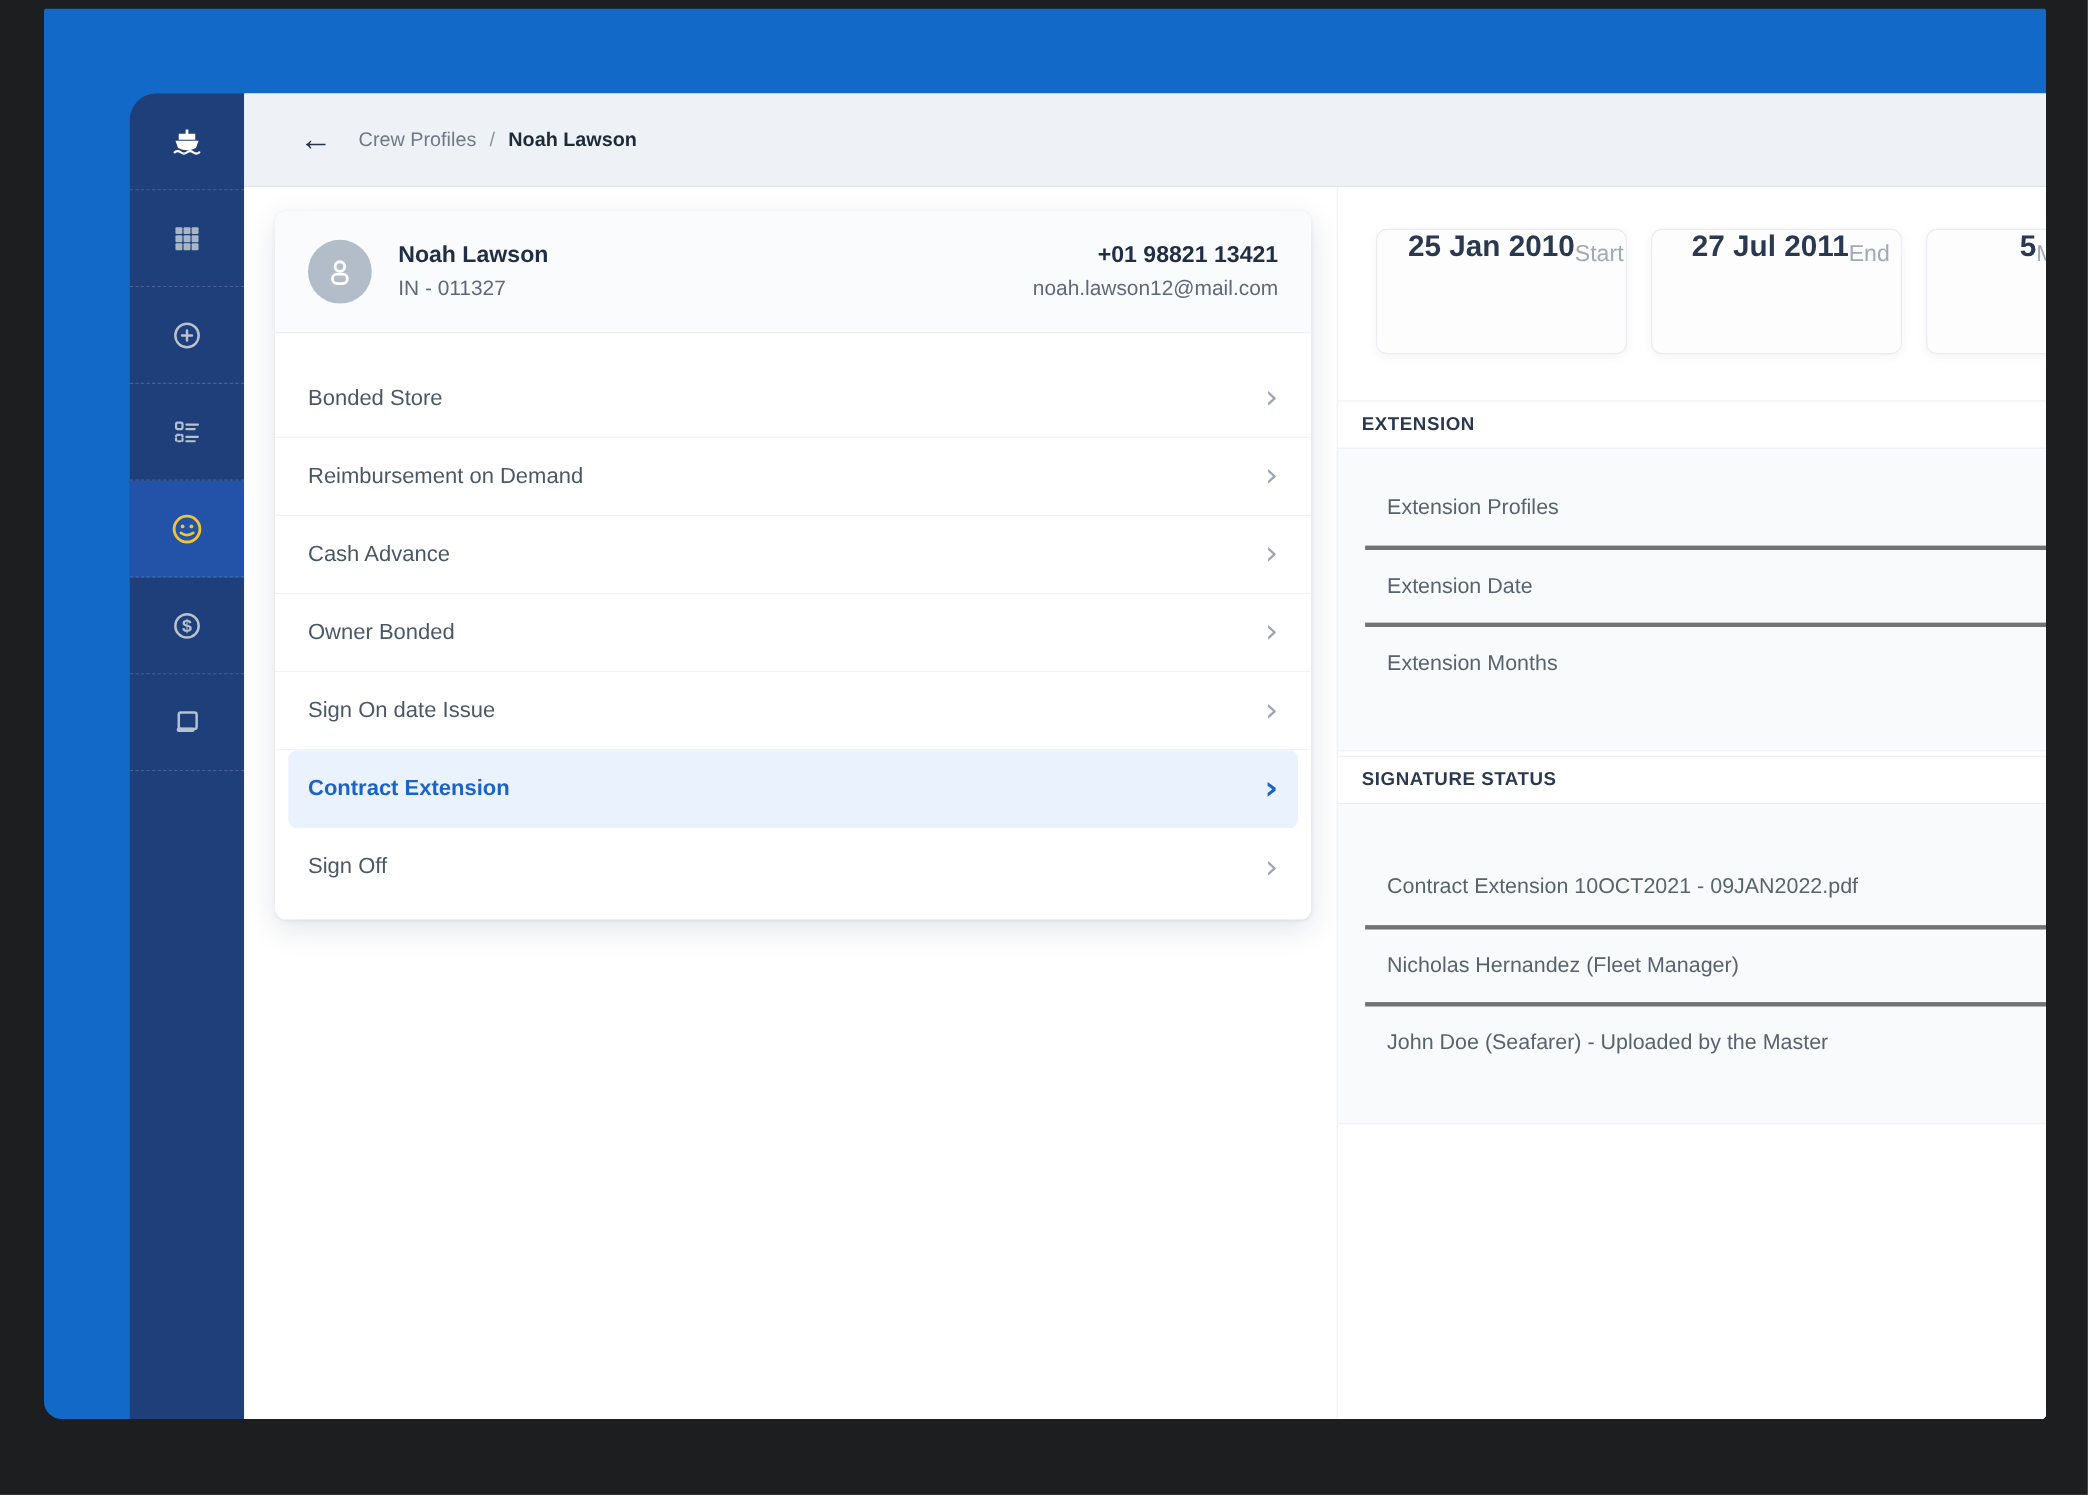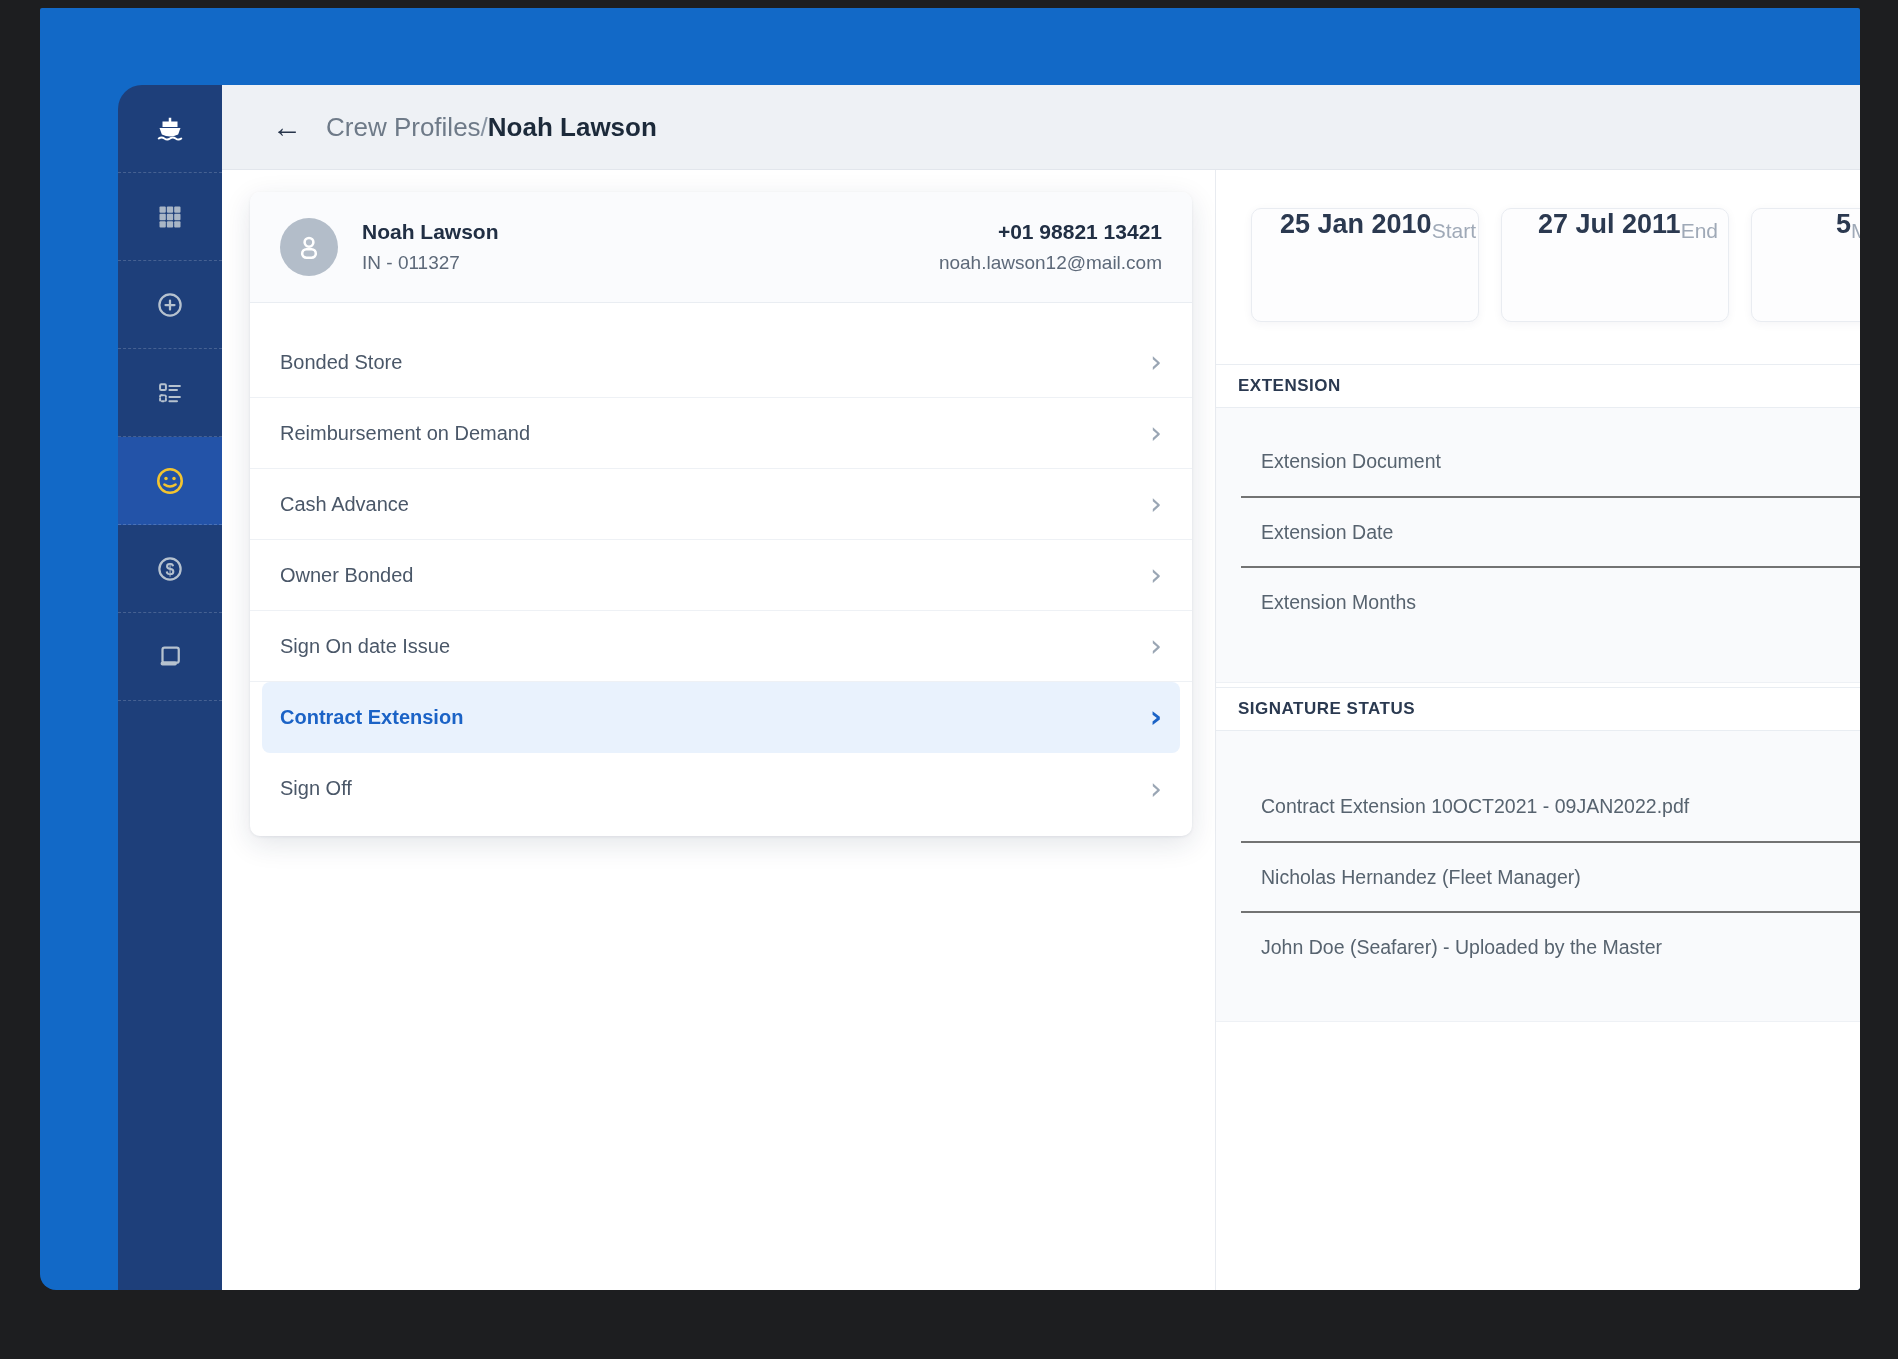--- a/index.html
+++ b/index.html
@@ -34,21 +34,21 @@
   .main {
     position:absolute; left:182px; top:77px; right:0; bottom:0;
     background:#ffffff; display:flex; flex-direction:column;
   }
   .page-header {
     height:85px; flex:0 0 85px;
     background:#eef1f5; border-bottom:1px solid #e2e6ec;
     display:flex; align-items:center; padding-left:50px; gap:24px;
   }
   .back-arrow { font-size:30px; color:#26344a; line-height:1; cursor:pointer; }
-  .crumbs { display:flex; align-items:flex-end; font-size:26px; }
+  .crumbs { display:flex; align-items:flex-end; gap:12px; font-size:18px; }
   .crumb-section { color:#6e7a88; cursor:pointer; }
   .crumb-sep { color:#8a95a3; }
   .crumb-current { color:#1c2a3a; font-weight:bold; }
   .content { flex:1; display:flex; min-height:0; }
   
   .left-col { width:993px; flex:0 0 993px; position:relative; background:#fff; }
   .profile-card {
     position:absolute; left:28px; top:22px; width:942px;
     background:#fff; border-radius:10px;
     box-shadow:0 1px 3px rgba(22,38,74,0.08), 0 8px 28px rgba(22,38,74,0.12);
@@ -102,21 +102,21 @@
   }
   .section-header.sig { margin-top:4px; }
   .section-body { background:#f9fafc; border-bottom:1px solid #eef1f5; }
   .section-body.ext { padding-top:18px; padding-bottom:46px; }
   .section-body.sig { padding-top:40px; padding-bottom:40px; }
   .section-row {
     height:70px; display:flex; align-items:center;
     margin-left:25px; padding-left:20px;
     font-size:19.5px; color:#57636f;
   }
-  .section-row + .section-row { border-top:2px solid #737373; }
+  .section-row + .section-row { border-top:4px solid #737373; }
 </style>
 </head>
 <body>
 
 <div class="app-window">
 
   <nav class="sidebar">
     <div class="side-item">
       <span>
         <svg width="30" height="30" viewBox="0 0 24 24">
@@ -265,21 +265,21 @@
             <div class="date-lbl">End</div>
           </div>
           <div class="date-card">
             <div class="date-val">5</div>
             <div class="date-lbl">Months</div>
           </div>
         </div>
 
         <div class="section-header">EXTENSION</div>
         <div class="section-body ext">
-          <div class="section-row">Extension Document</div>
+          <div class="section-row">Extension Profiles</div>
           <div class="section-row">Extension Date</div>
           <div class="section-row">Extension Months</div>
         </div>
 
         <div class="section-header sig">SIGNATURE STATUS</div>
         <div class="section-body sig">
           <div class="section-row">Contract Extension 10OCT2021 - 09JAN2022.pdf</div>
           <div class="section-row">Nicholas Hernandez (Fleet Manager)</div>
           <div class="section-row">John Doe (Seafarer) - Uploaded by the Master</div>
         </div>

